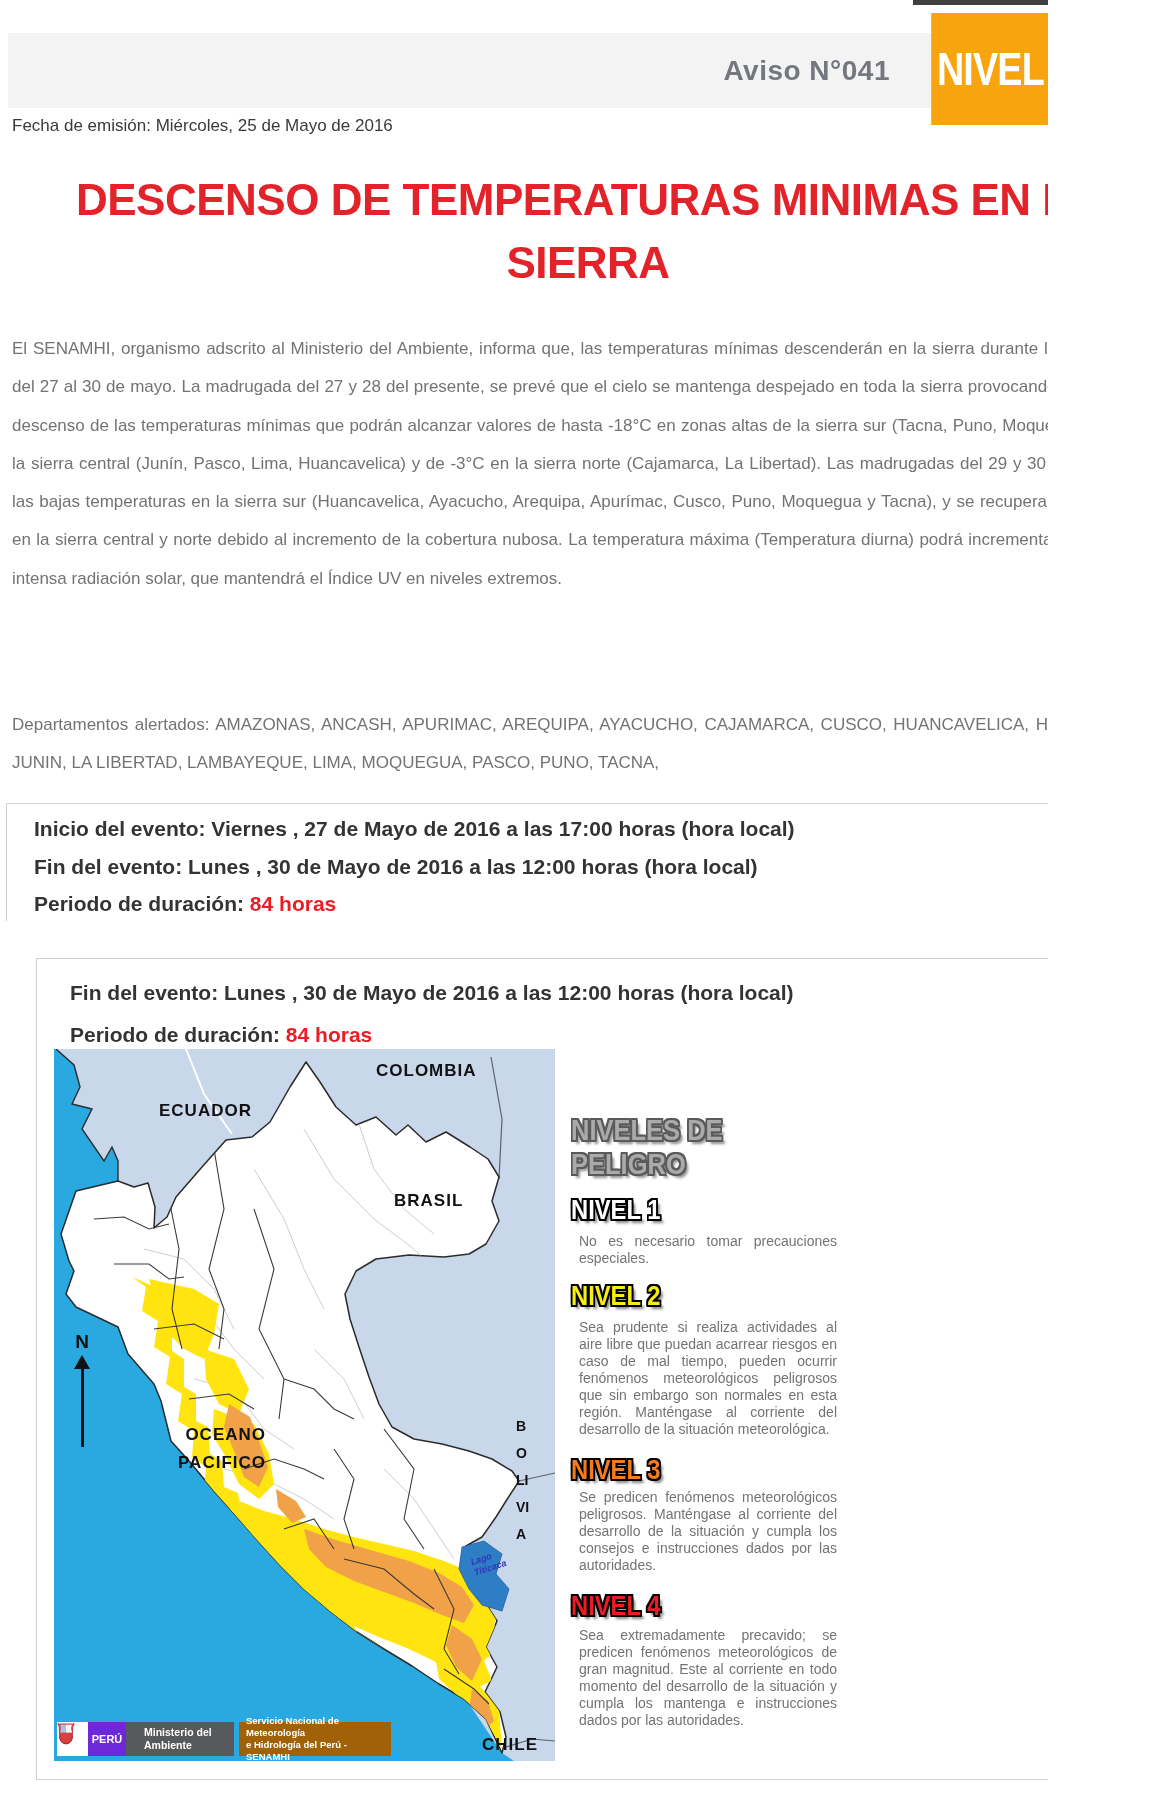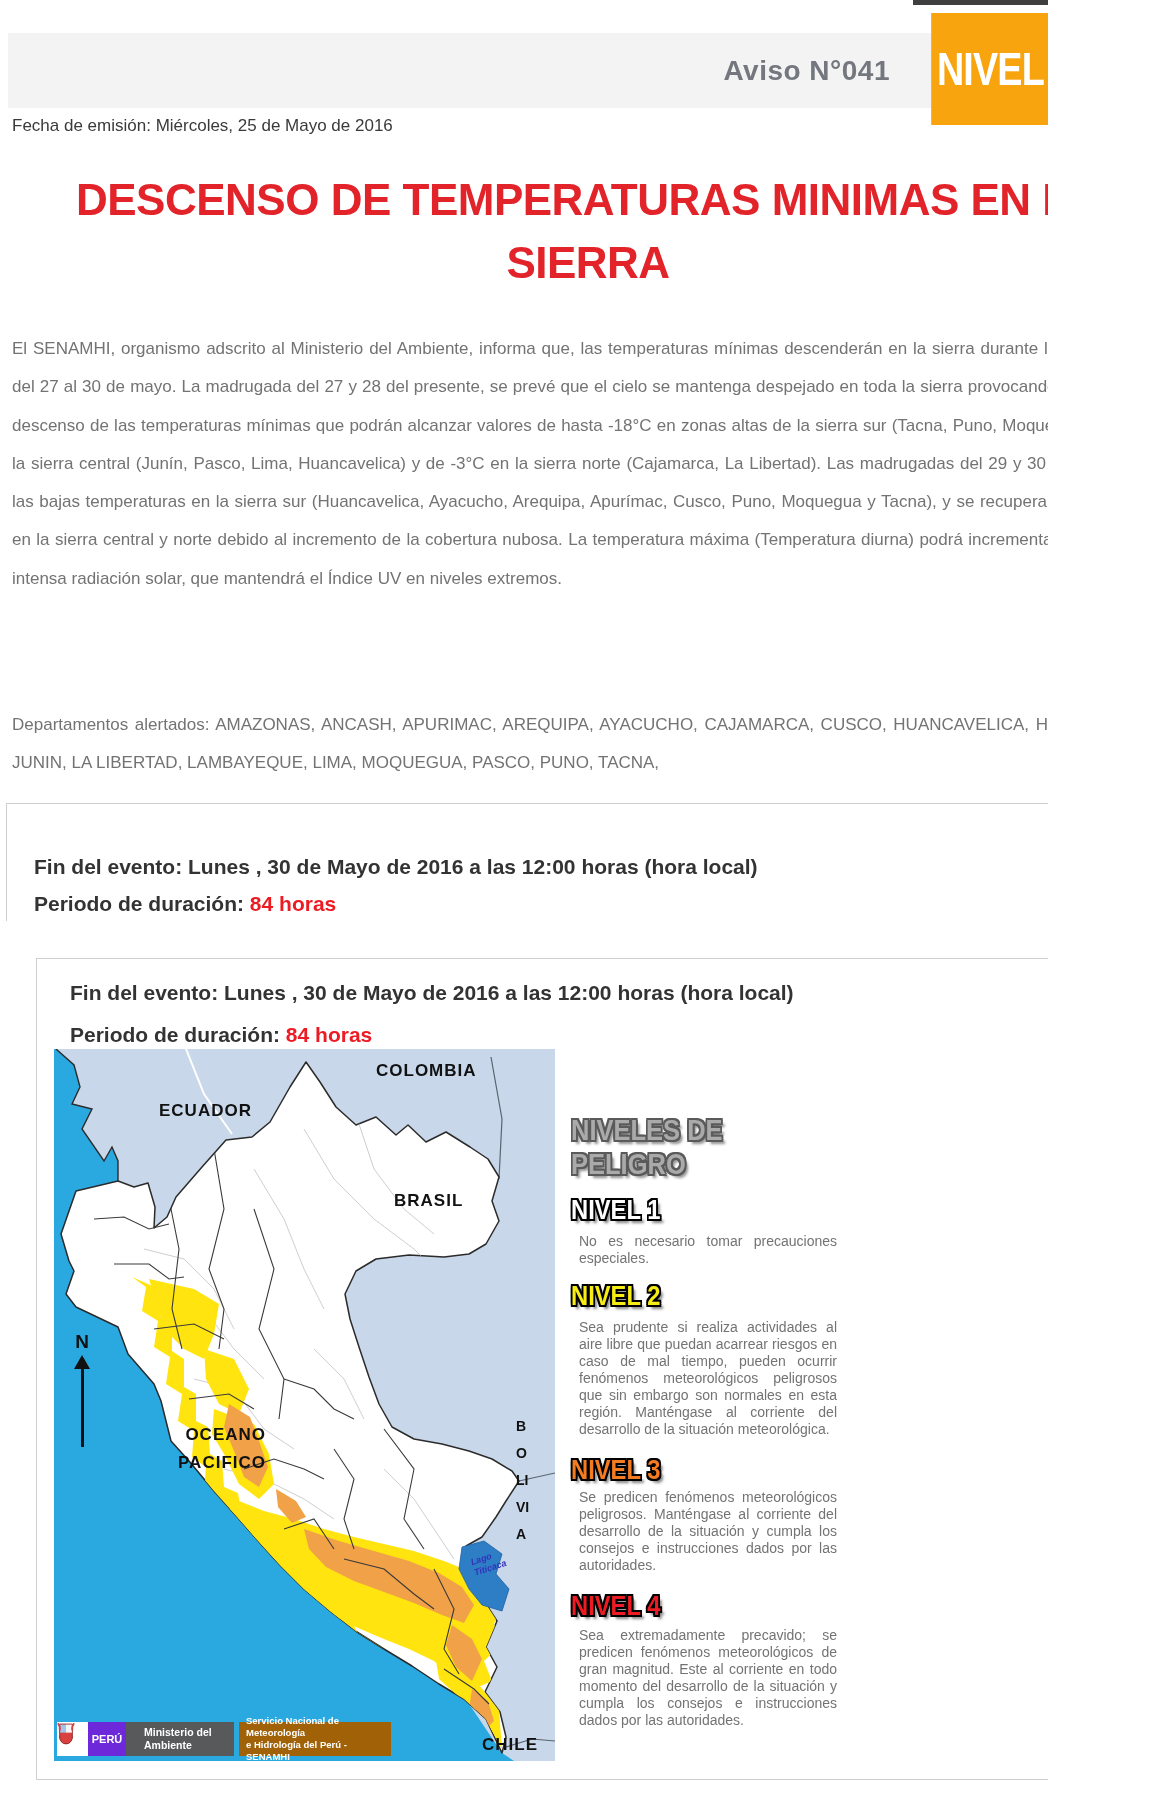--- a/index.html
+++ b/index.html
@@ -85,20 +85,21 @@
   <div class="abs" id="fecha">Fecha de emisión: Miércoles, 25 de Mayo de 2016</div>
 
   <div class="abs" id="page-title">DESCENSO DE TEMPERATURAS MINIMAS EN LA
 SIERRA</div>
 
   <div class="abs bodytext" id="main-paragraph">El SENAMHI, organismo adscrito al Ministerio del Ambiente, informa que, las temperaturas mínimas descenderán en la sierra durante las madrugadas del 27 al 30 de mayo. La madrugada del 27 y 28 del presente, se prevé que el cielo se mantenga despejado en toda la sierra provocando un importante descenso de las temperaturas mínimas que podrán alcanzar valores de hasta -18°C en zonas altas de la sierra sur (Tacna, Puno, Moquegua); -10°C en la sierra central (Junín, Pasco, Lima, Huancavelica) y de -3°C en la sierra norte (Cajamarca, La Libertad). Las madrugadas del 29 y 30 se mantendrán las bajas temperaturas en la sierra sur (Huancavelica, Ayacucho, Arequipa, Apurímac, Cusco, Puno, Moquegua y Tacna), y se recuperarán ligeramente en la sierra central y norte debido al incremento de la cobertura nubosa. La temperatura máxima (Temperatura diurna) podrá incrementarse debido a la intensa radiación solar, que mantendrá el Índice UV en niveles extremos.</div>
 
   <div class="abs bodytext" id="departamentos">Departamentos alertados: AMAZONAS, ANCASH, APURIMAC, AREQUIPA, AYACUCHO, CAJAMARCA, CUSCO, HUANCAVELICA, HUANUCO, ICA, JUNIN, LA LIBERTAD, LAMBAYEQUE, LIMA, MOQUEGUA, PASCO, PUNO, TACNA,</div>
 
   <div class="abs" id="event-box">
+    <div class="event-line" style="top:13px;">Inicio del evento: Viernes , 27 de Mayo de 2016 a las 17:00 horas (hora local)</div>
     <div class="event-line" style="top:51px;">Fin del evento: Lunes , 30 de Mayo de 2016 a las 12:00 horas (hora local)</div>
     <div class="event-line" style="top:88px;"><span>Periodo de duración: </span><span class="red">84 horas</span></div>
   </div>
 
   <div class="abs" id="detail-box">
     <div class="event-line abs" style="left:33px;top:22px;">Fin del evento: Lunes , 30 de Mayo de 2016 a las 12:00 horas (hora local)</div>
     <div class="event-line abs" style="left:33px;top:64px;"><span>Periodo de duración: </span><span class="red">84 horas</span></div>
 
     <div class="abs" id="map">
       <svg width="501" height="712" viewBox="0 0 501 712">
@@ -222,17 +223,17 @@
 
     <div class="abs" id="legend">
       <div id="legend-title">NIVELES DE PELIGRO</div>
       <div class="lvl-h" id="lvl1-h">NIVEL 1</div>
       <div class="lvl-p" id="lvl1-p">No es necesario tomar precauciones especiales.</div>
       <div class="lvl-h" id="lvl2-h">NIVEL 2</div>
       <div class="lvl-p" id="lvl2-p">Sea prudente si realiza actividades al aire libre que puedan acarrear riesgos en caso de mal tiempo, pueden ocurrir fenómenos meteorológicos peligrosos que sin embargo son normales en esta región. Manténgase al corriente del desarrollo de la situación meteorológica.</div>
       <div class="lvl-h" id="lvl3-h">NIVEL 3</div>
       <div class="lvl-p" id="lvl3-p">Se predicen fenómenos meteorológicos peligrosos. Manténgase al corriente del desarrollo de la situación y cumpla los consejos e instrucciones dados por las autoridades.</div>
       <div class="lvl-h" id="lvl4-h">NIVEL 4</div>
-      <div class="lvl-p" id="lvl4-p">Sea extremadamente precavido; se predicen fenómenos meteorológicos de gran magnitud. Este al corriente en todo momento del desarrollo de la situación y cumpla los consejos e instrucciones dados por las autoridades.</div>
+      <div class="lvl-p" id="lvl4-p">Sea extremadamente precavido; se predicen fenómenos meteorológicos de gran magnitud. Este al corriente en todo momento del desarrollo de la situación y cumpla los mantenga e instrucciones dados por las autoridades.</div>
     </div>
   </div>
 
 </div>
 
 </body></html>

